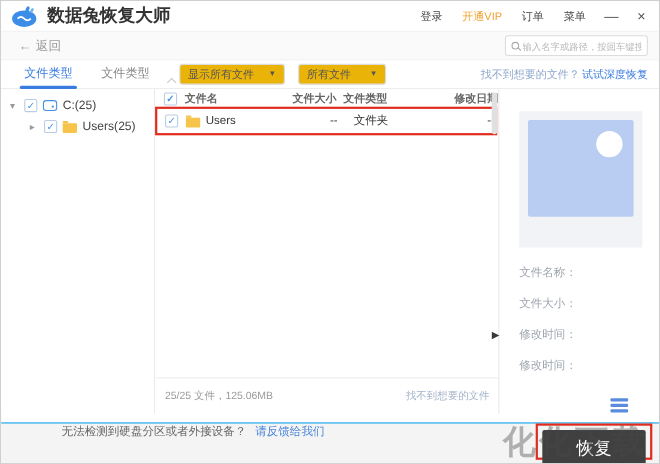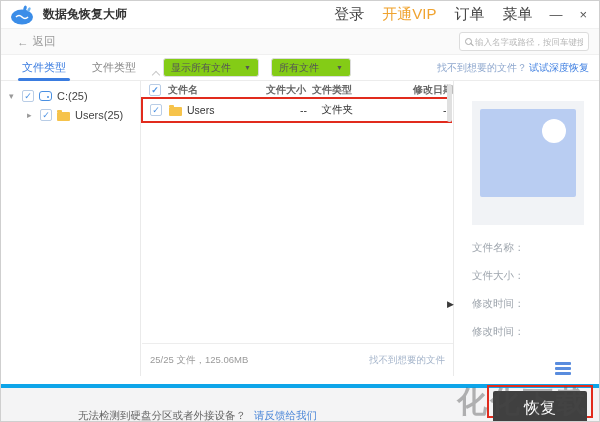--- a/index.html
+++ b/index.html
@@ -5,23 +5,23 @@
   * { margin:0; padding:0; box-sizing:border-box; }
   body { background:#e9e9e9; font-family:"Liberation Sans", sans-serif; }
   .window { position:relative; width:600px; height:422px; background:#fff;
             border:1px solid #cfcfcf; overflow:hidden; margin:0 auto; }
 
   
   .titlebar { position:absolute; top:0; left:0; right:0; height:28px;
               display:flex; align-items:center; padding:0 12px 0 8px;
               border-bottom:1px solid #f1f1f1; background:#fff; }
   .logo { width:26px; height:20px; flex:none; }
-  .app-title { font-size:12px; font-weight:bold; color:#333; margin-left:8px; }
+  .app-title { font-size:16px; font-weight:bold; color:#333; margin-left:8px; }
   .tb-spacer { flex:1; }
-  .tb-link { font-size:15px; color:#444; margin-left:18px; cursor:default; }
+  .tb-link { font-size:10px; color:#444; margin-left:18px; cursor:default; }
   .tb-link.vip { color:#f0a32f; }
   .win-btn { font-size:13px; color:#555; margin-left:17px; line-height:28px; }
 
   
   .toolbar { position:absolute; top:28px; left:0; right:0; height:26px;
              background:#fafafa; border-bottom:1px solid #f0f0f0;
              display:flex; align-items:center; padding:0 10px 0 16px; }
   .back { display:flex; align-items:center; gap:4px; color:#9a9a9a; font-size:11.5px; }
   .search-box { margin-left:auto; width:130px; height:19px; border:1px solid #dcdcdc;
                 border-radius:3px; background:#fff; display:flex; align-items:center;
@@ -36,21 +36,21 @@
 
   
   .filterbar { position:absolute; top:54px; left:0; right:0; height:26px;
                background:#fff; border-bottom:1px solid #ececec;
                display:flex; align-items:center; }
   .tab { font-size:11px; color:#888; height:26px; line-height:25px; padding:0 5px;
          margin-left:16px; position:relative; }
   .tab.active { color:#3a7ce0; }
   .tab.active::after { content:""; position:absolute; left:1px; right:1px; bottom:0;
          height:3px; background:#3a7ce0; border-radius:2px; }
-  .dropdown { height:19px; border:1px solid #dcdcdc; border-radius:3px; background:#84cc16;
+  .dropdown { height:19px; border:1px solid #dcdcdc; border-radius:3px; background:#eab308;
               font-size:10px; color:#555; display:flex; align-items:center;
               padding:0 7px; }
   .dd1 { width:96px; margin-left:22px; }
   .dd2 { width:80px; margin-left:12px; }
   .dd-arrow { margin-left:auto; font-size:7px; color:#555; }
   .hint { margin-left:auto; margin-right:10px; font-size:10px; white-space:nowrap; }
   .hint-q { color:#8fa8ce; }
   .hint-l { color:#3a7ce0; margin-left:2px; }
 
   
@@ -100,22 +100,22 @@
   .preview-img { position:absolute; left:8px; top:8px; right:8px; height:88px;
              background:#b9cdf2; border-radius:2px; }
   .preview-circle { position:absolute; right:10px; top:10px; width:24px; height:24px;
              border-radius:50%; background:#fff; }
   .meta-label { position:absolute; left:18px; font-size:10.5px; color:#9fa6ae; }
   .panel-toggle { position:absolute; left:-7px; top:218px; font-size:9px; color:#3a3a3a;
              z-index:4; }
 
   
   .footer { position:absolute; top:383px; left:0; width:600px; height:39px;
-            background:#f4f4f5; border-top:4px solid #0ea5e9;
-            display:flex; align-items:flex-end; padding-left:77px; font-size:10.5px; }
+            background:#f4f4f5; border-top:1px solid #0ea5e9;
+            display:flex; align-items:flex-start; padding-left:55px; font-size:10.5px; }
   .footer .question { color:#666; }
   .footer .feedback { color:#4a86d8; margin-left:8px; }
   .recover-annotation { position:absolute; left:486px; top:384px; width:106px; height:33px;
             border:2px solid #e12b1d; z-index:5; }
   .recover-btn { position:absolute; left:492px; top:390px; width:94px; height:35px;
             background:#404040; border-radius:2px; color:#fff; font-size:16px;
             display:flex; align-items:center; justify-content:center; z-index:6; }
 
   
   .watermark { position:absolute; right:10px; bottom:-2px; z-index:10;

